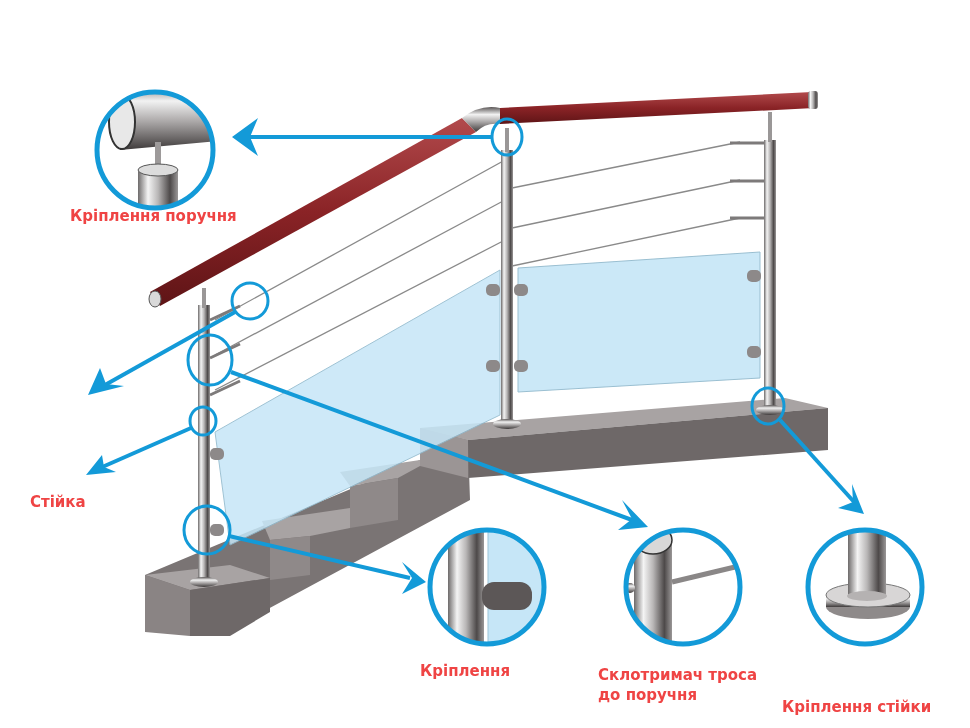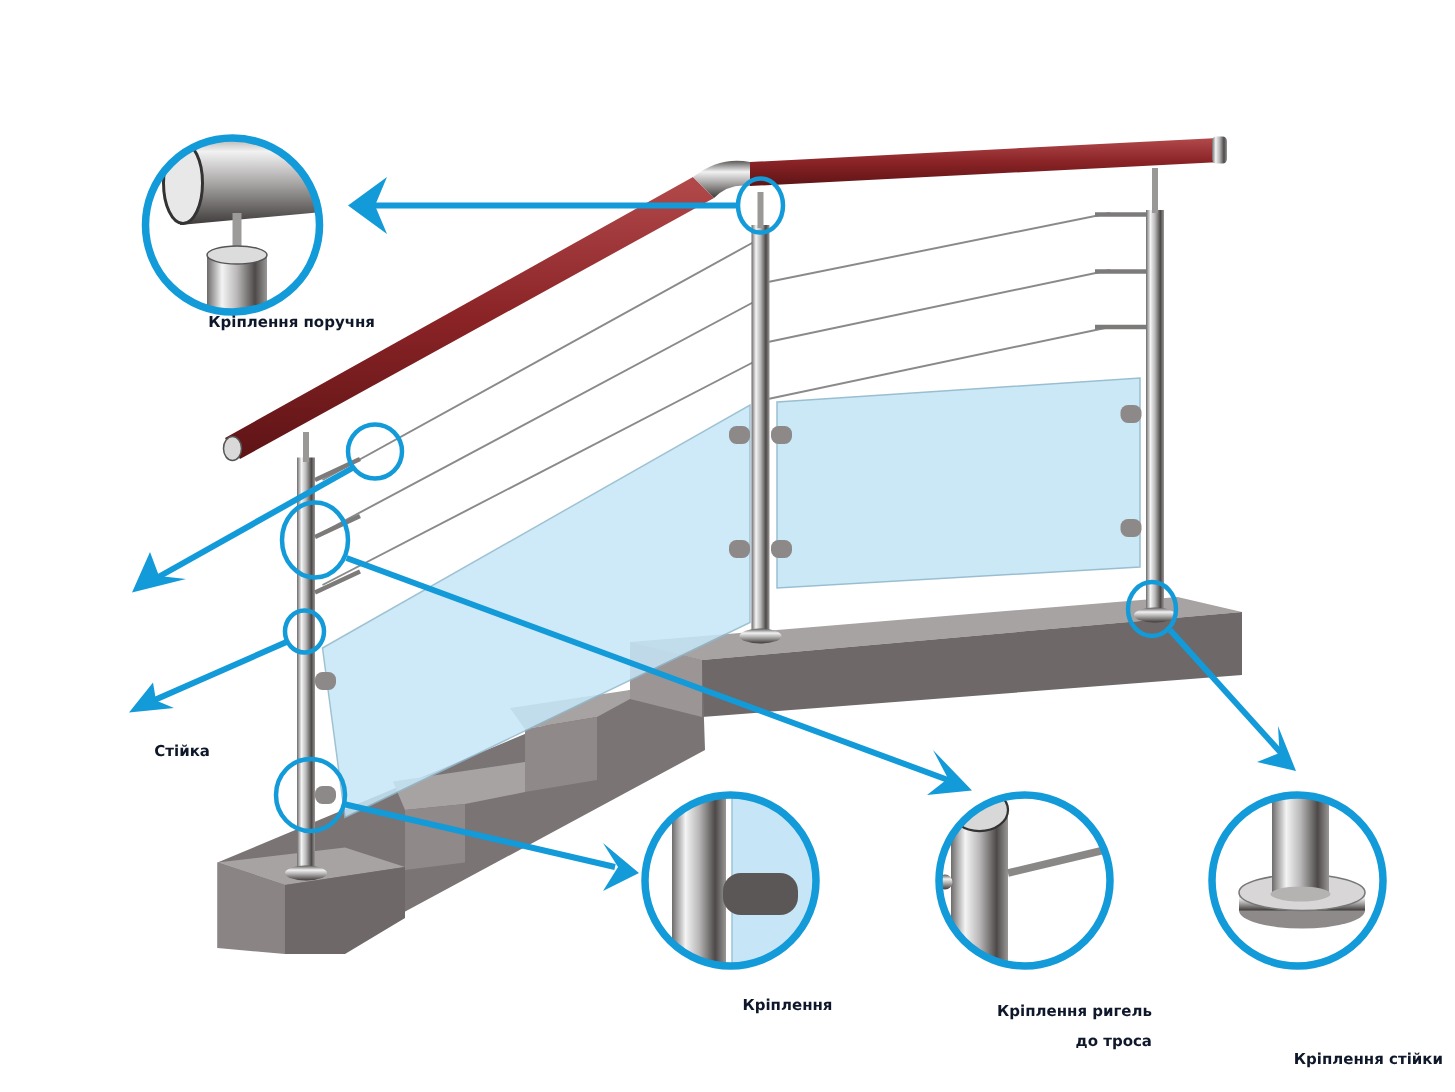--- a/index.html
+++ b/index.html
@@ -2,23 +2,23 @@
 <html><head>
   <meta charset="utf-8">
   <style>
     html, body { margin: 0; padding: 0; background: #ffffff; }
     #stage { position: relative; width: 970px; height: 728px; overflow: hidden; background: #ffffff; }
     #stage svg { position: absolute; left: 0; top: 0; }
     .label {
       position: absolute;
       font-family: "DejaVu Sans", sans-serif;
       font-weight: bold;
-      font-size: 10px;
-      color: #0f172a;
-      text-align: right;
+      font-size: 15px;
+      color: #ef4444;
+      text-align: left;
       line-height: 20px;
       white-space: nowrap;
     }
   </style>
 </head>
 <body>
 
 <div id="stage">
   <svg width="970" height="728" viewBox="0 0 970 728">
     <defs>
@@ -197,20 +197,20 @@
   </svg>
 
   <div class="label" style="left:70px; top:206px; width:180px;">Кріплення поручня</div>
 
 
   <div class="label" style="left:30px; top:492px; width:110px;">Стійка</div>
 
   <div class="label" style="left:420px; top:661px; width:135px;">Кріплення</div>
 
   <div class="label" style="left:598px; top:665px; width:170px;">
-    <div>Кріплення ригель</div>
-    <div>до троса</div>
+    <div>Склотримач троса</div>
+    <div>до поручня</div>
   </div>
 
   <div class="label" style="left:782px; top:697px; width:180px;">
     <div>Кріплення стійки</div>
   </div>
 </div>
 
 </body></html>

